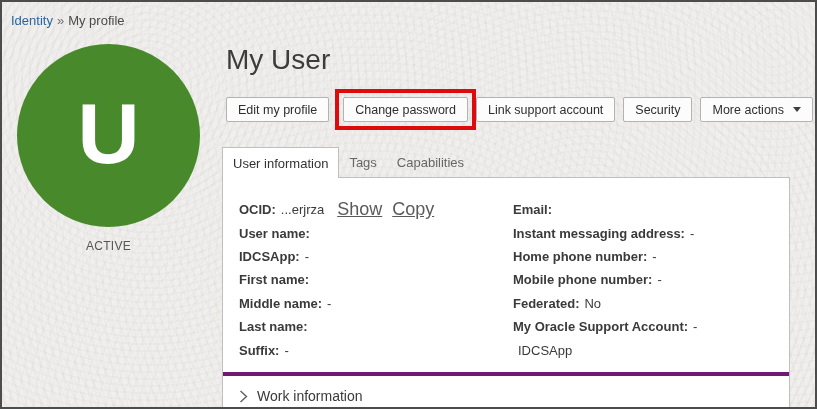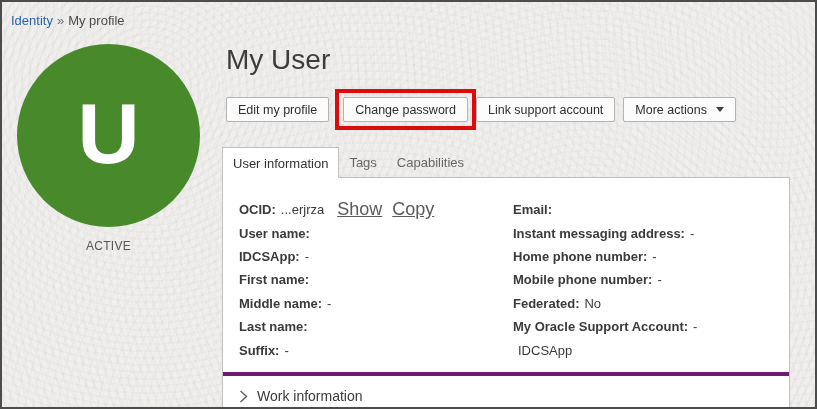--- a/index.html
+++ b/index.html
@@ -107,20 +107,21 @@
   <div class="status-label">ACTIVE</div>
 
   <div class="page-title">My User</div>
 
   <div class="actions">
     <button class="btn btn-gap">Edit my profile</button>
     <span class="highlight-box">
       <button class="btn">Change password</button>
     </span>
     <button class="btn btn-gap">Link support account</button>
+    <button class="btn btn-gap">Security</button>
     <button class="btn">
       <span>More actions</span>
       <span class="caret-down"></span>
     </button>
   </div>
 
   <div class="tabs">
     <div class="tab active">User information</div>
     <div class="tab">Tags</div>
     <div class="tab">Capabilities</div>

